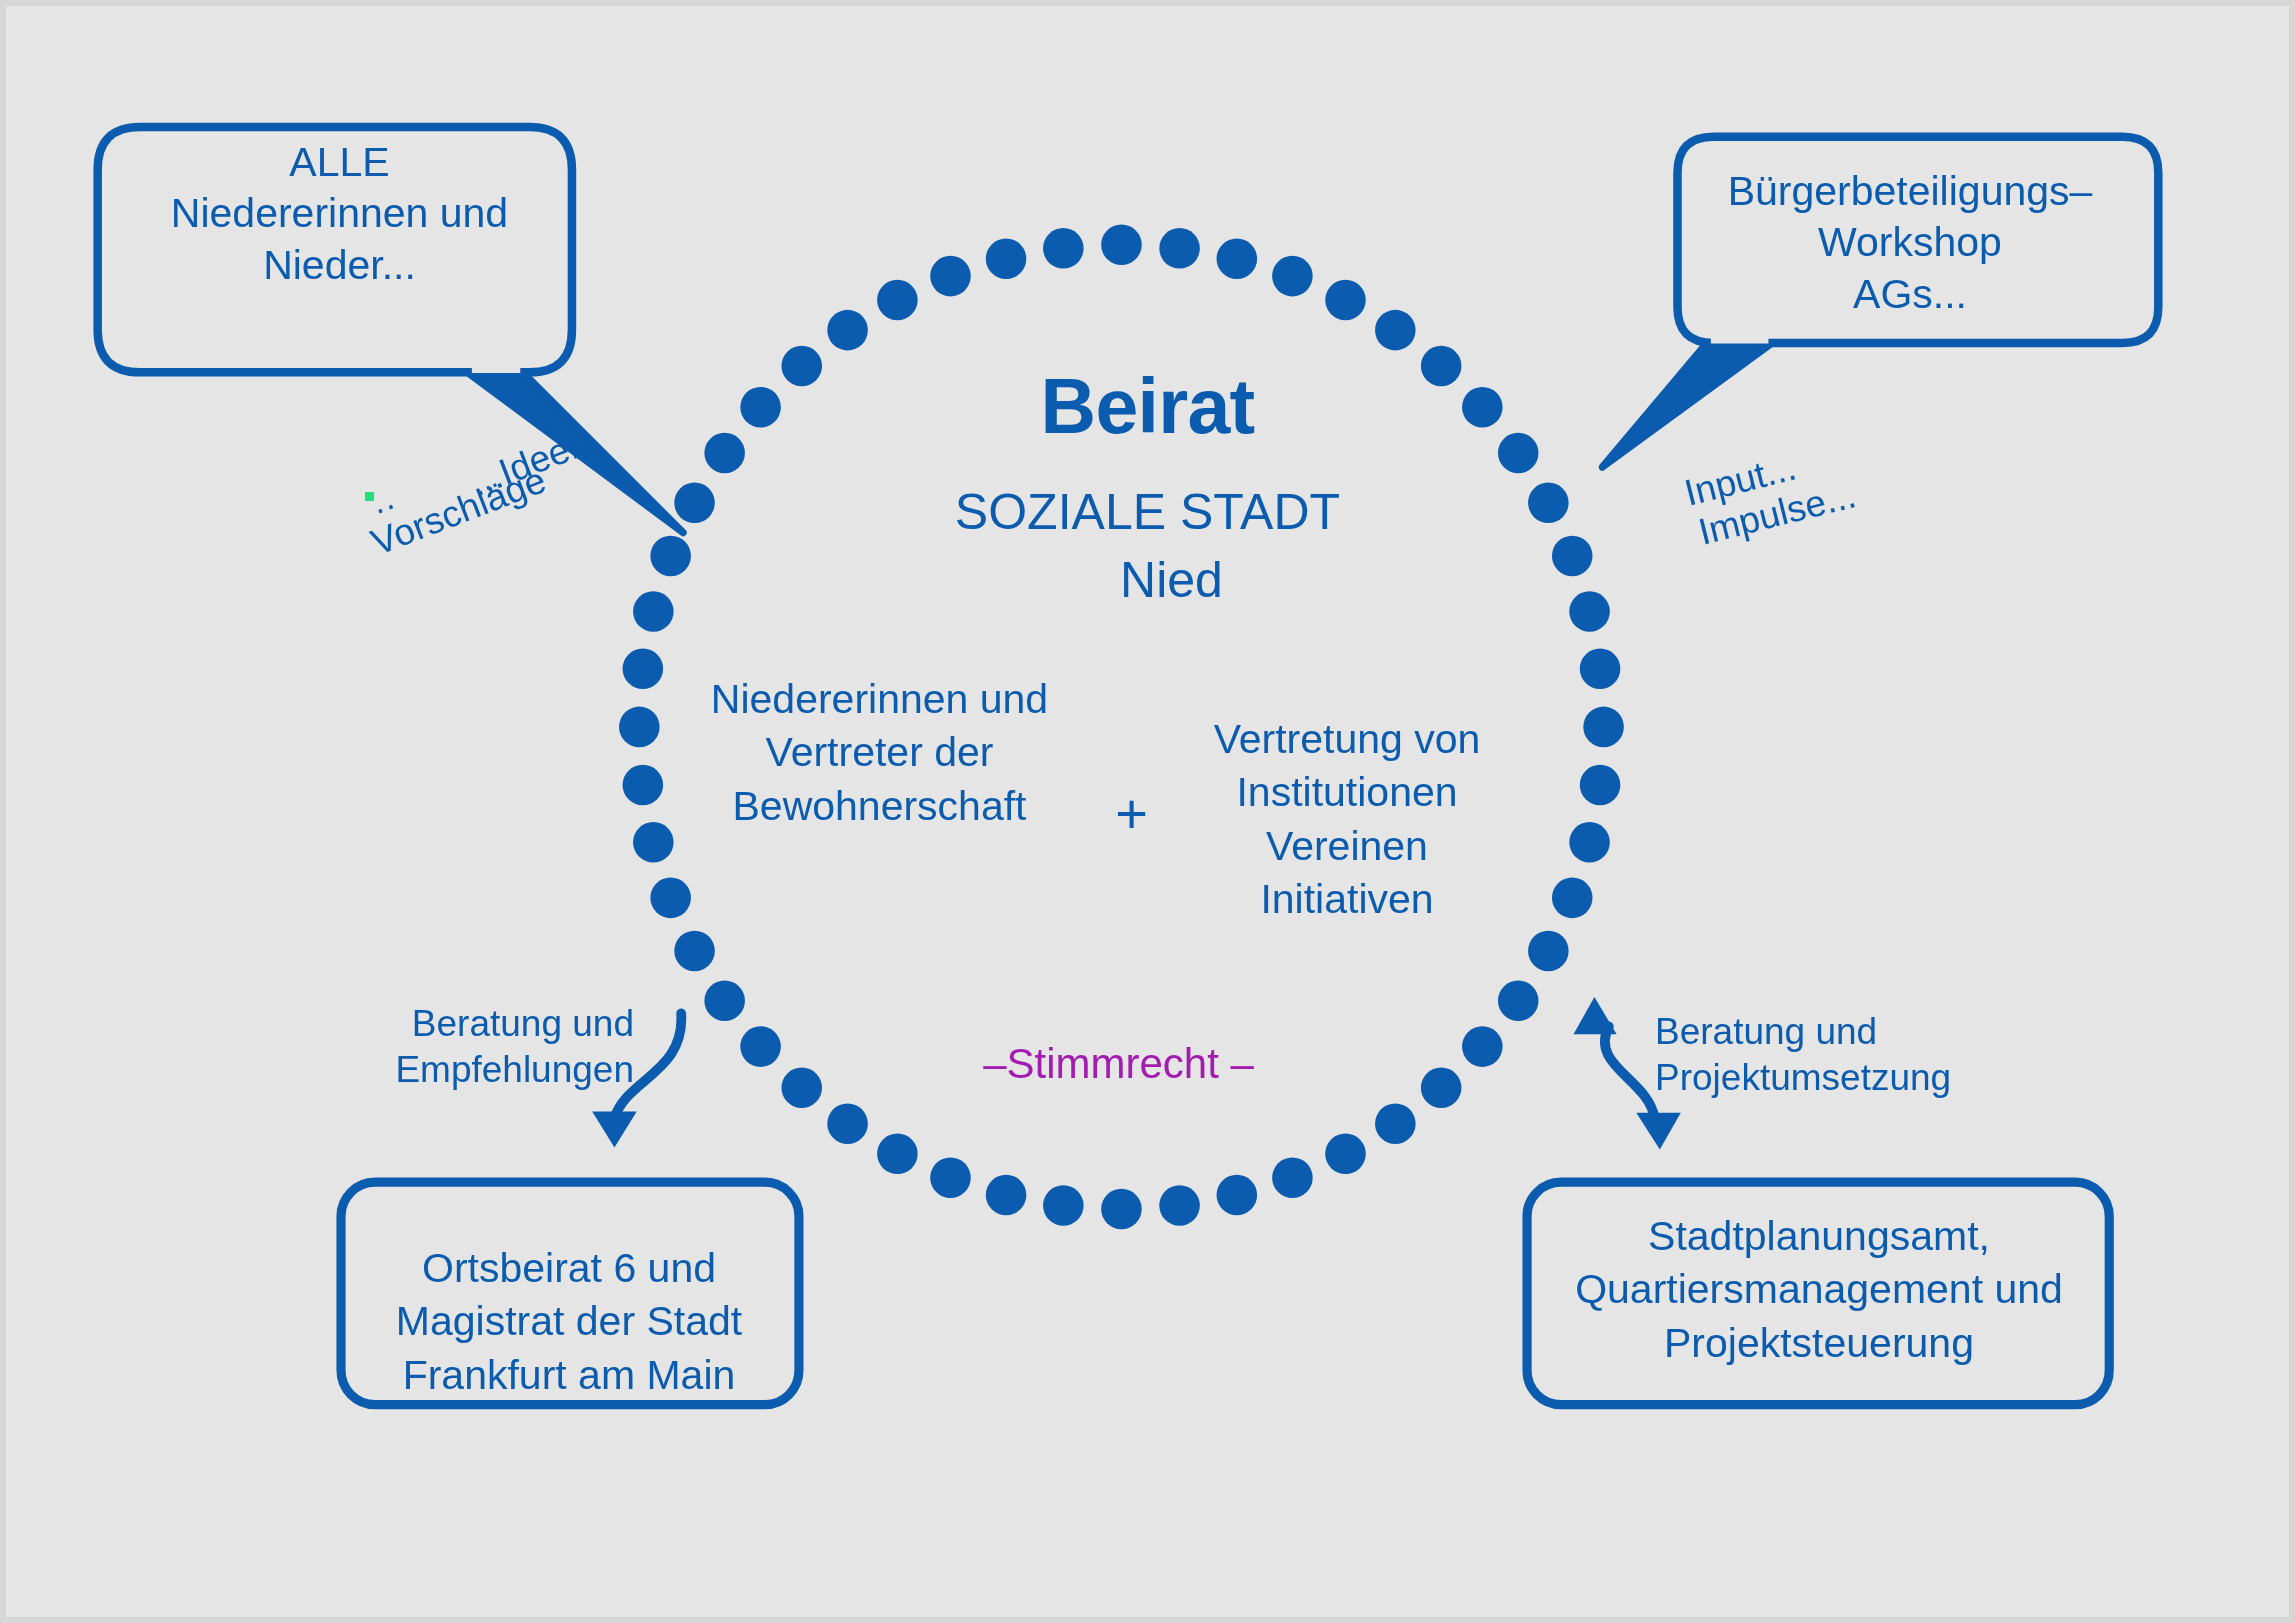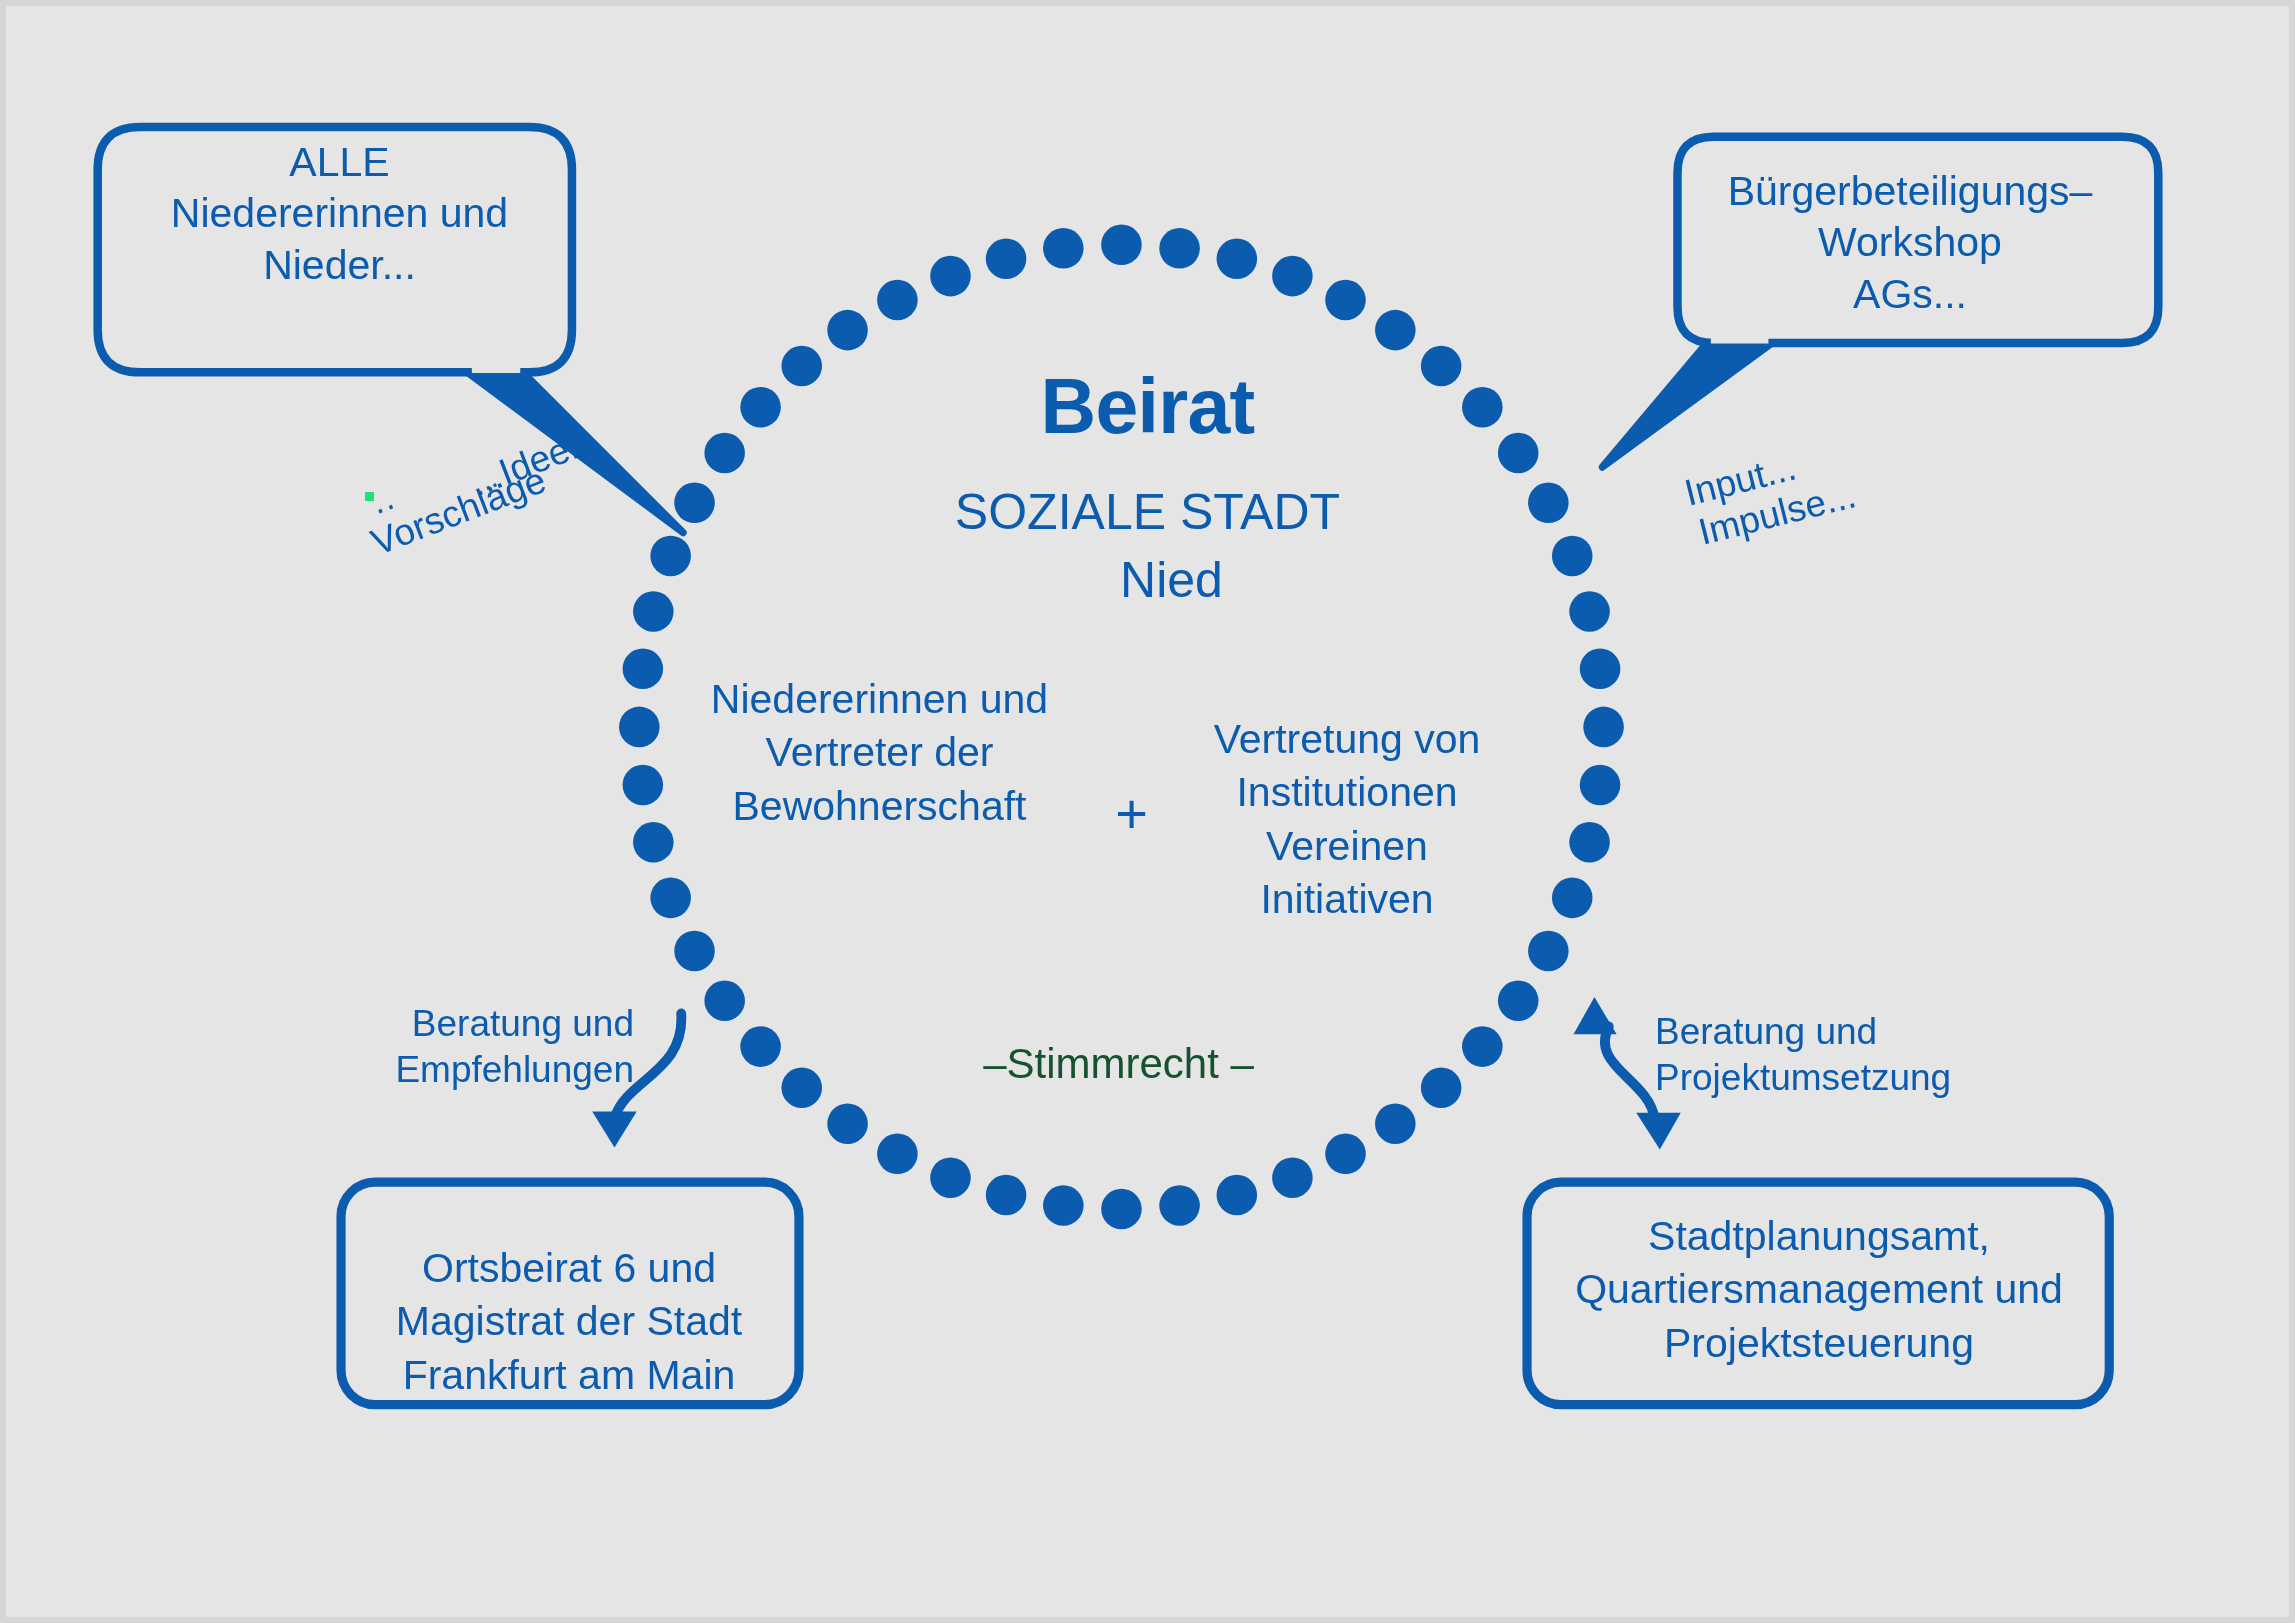--- a/index.html
+++ b/index.html
@@ -54,21 +54,21 @@
     color:#0b5bae;
   }
   #col-left{left:700px;top:667px;width:347px;}
   #col-right{left:1197px;top:667px;width:288px;margin-top:40px;}
   #plus-sign{
     position:absolute;left:1073px;top:775px;width:105px;
     text-align:center;font-size:56px;color:#0b5bae;
   }
   #stimmrecht{
     position:absolute;left:851px;top:1034px;width:523px;
-    text-align:center;font-size:42px;color:#14532d;
+    text-align:center;font-size:42px;color:#a21caf;
   }
 
   
   .rot{
     position:absolute;
     font-size:37px;
     color:#0b5bae;
     line-height:1.22;
     white-space:nowrap;
   }

